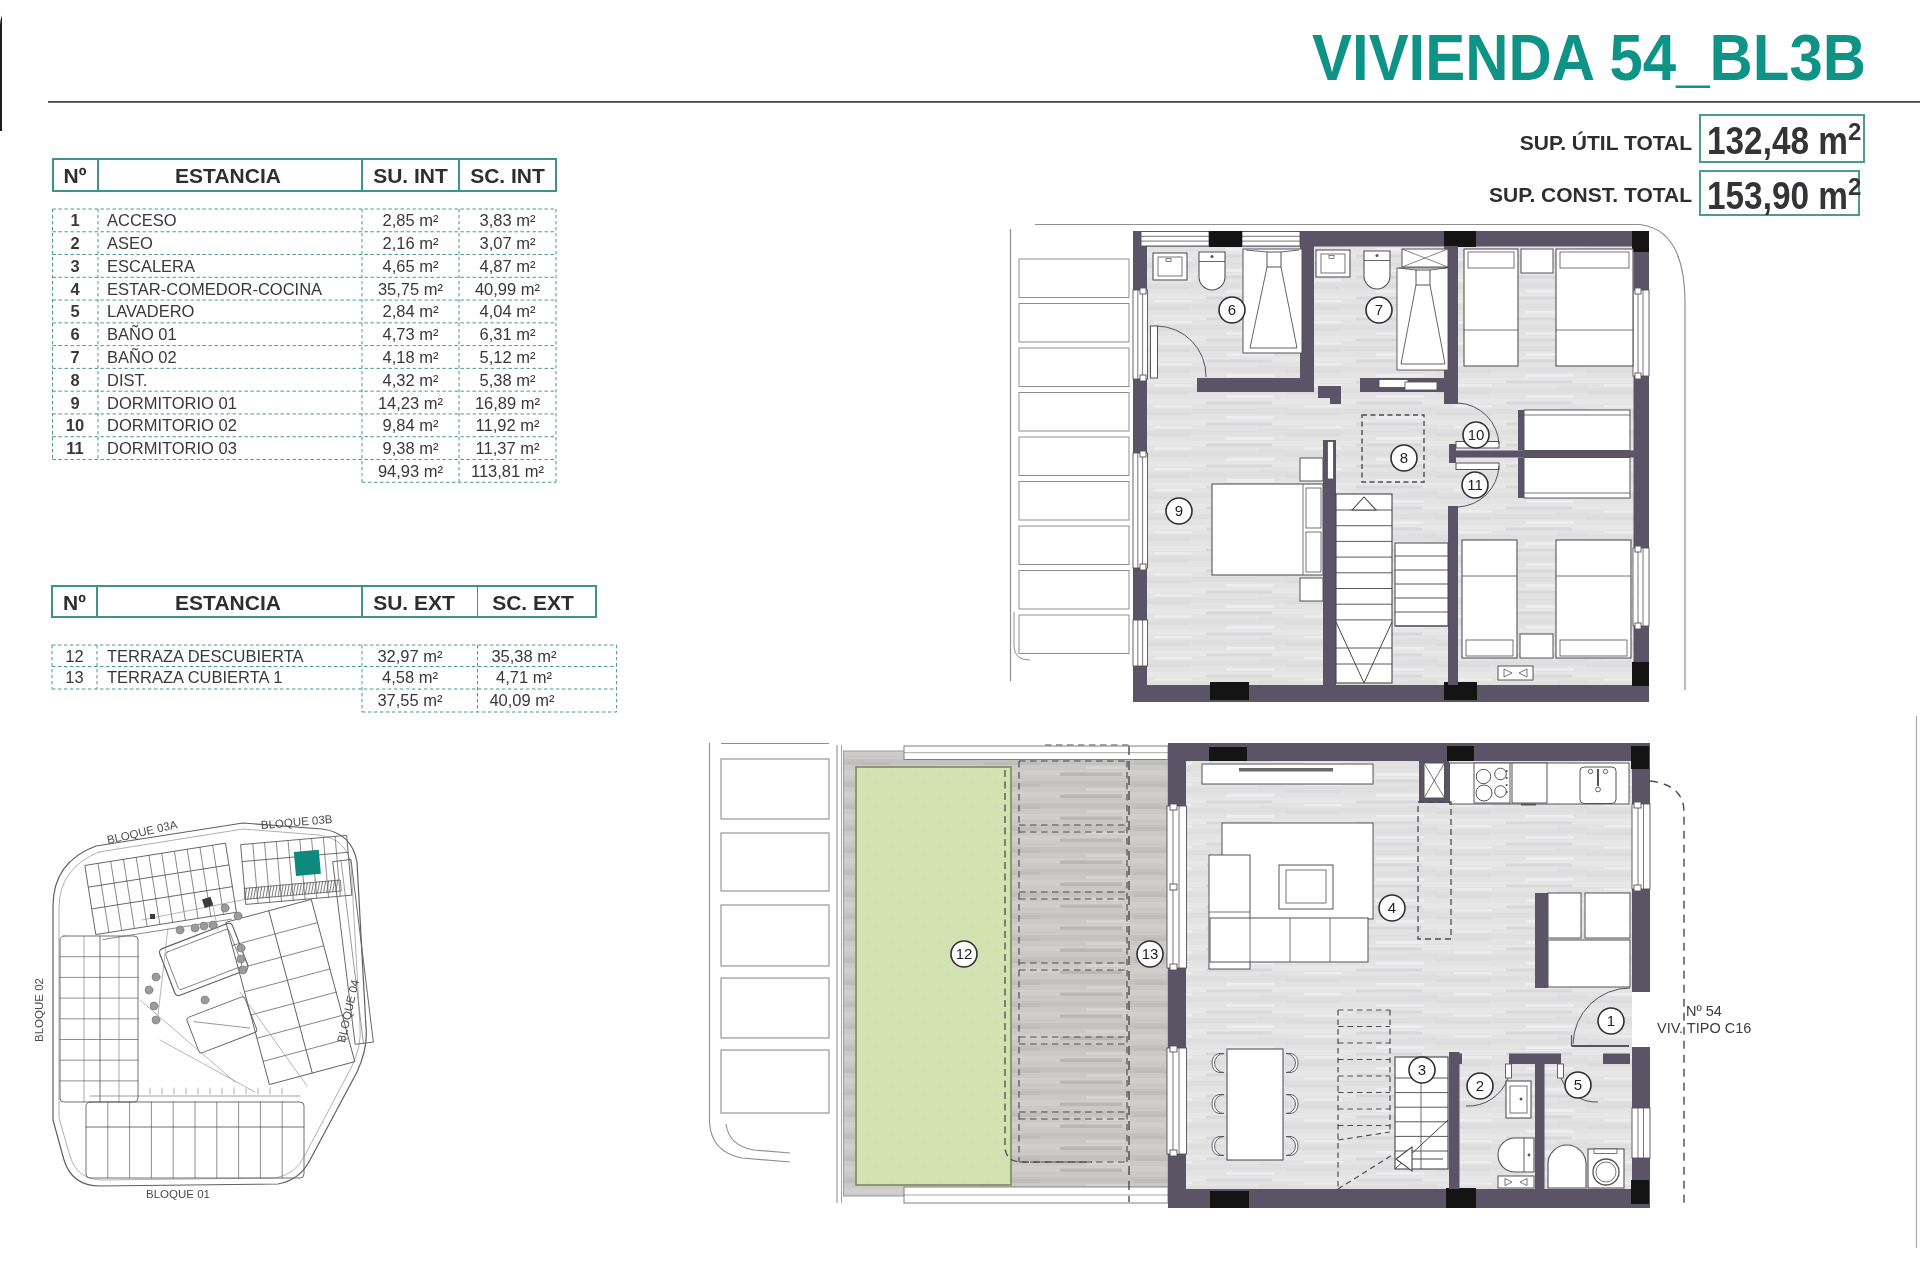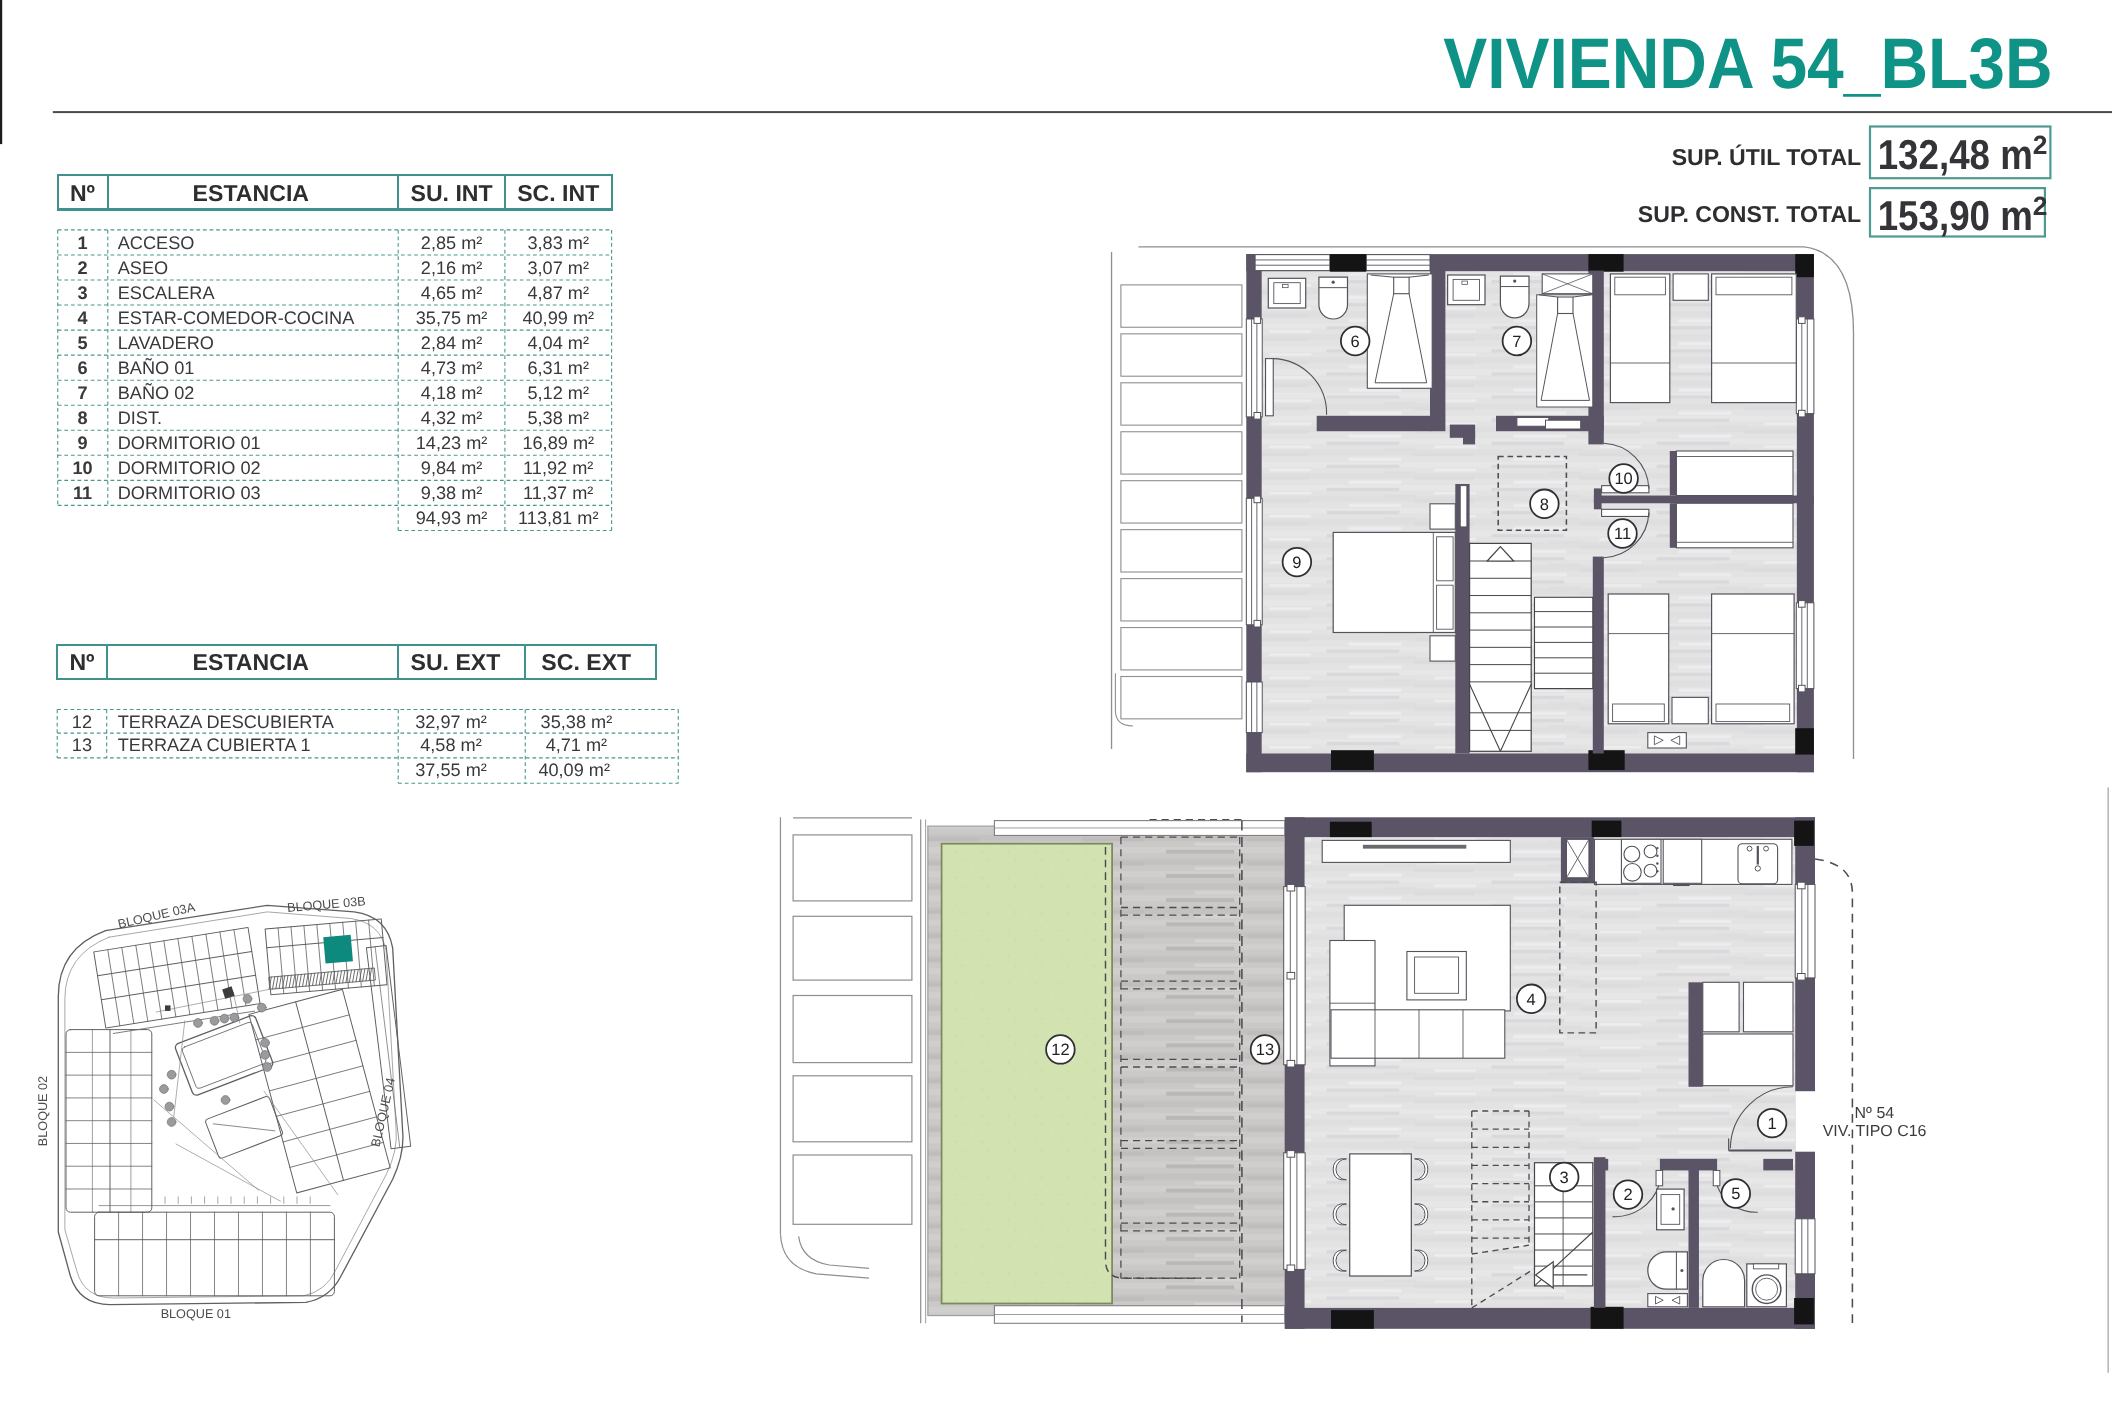--- a/index.html
+++ b/index.html
@@ -1,17 +1,17 @@
 <!DOCTYPE html>
 <html><head>
 <meta charset="utf-8">
 <title>VIVIENDA 54_BL3B</title>
 <style>
 html,body{margin:0;padding:0;background:#ffffff;}
-#sheet{width:1920px;height:1280px;position:relative;overflow:hidden;}
+#sheet{width:1920px;height:1280px;position:relative;overflow:hidden;border-radius:25px;}
 svg text{font-family:"Liberation Sans",sans-serif;}
 </style>
 </head>
 <body>
 <div id="sheet">
 <svg width="1920" height="1280" viewBox="0 0 1920 1280">
 <defs>
 <pattern id="wood" patternUnits="userSpaceOnUse" width="150" height="21">
 <rect width="150" height="21" fill="#e4e3e4"></rect>
 <rect y="0" width="150" height="5" fill="#e8e7e8"></rect>

